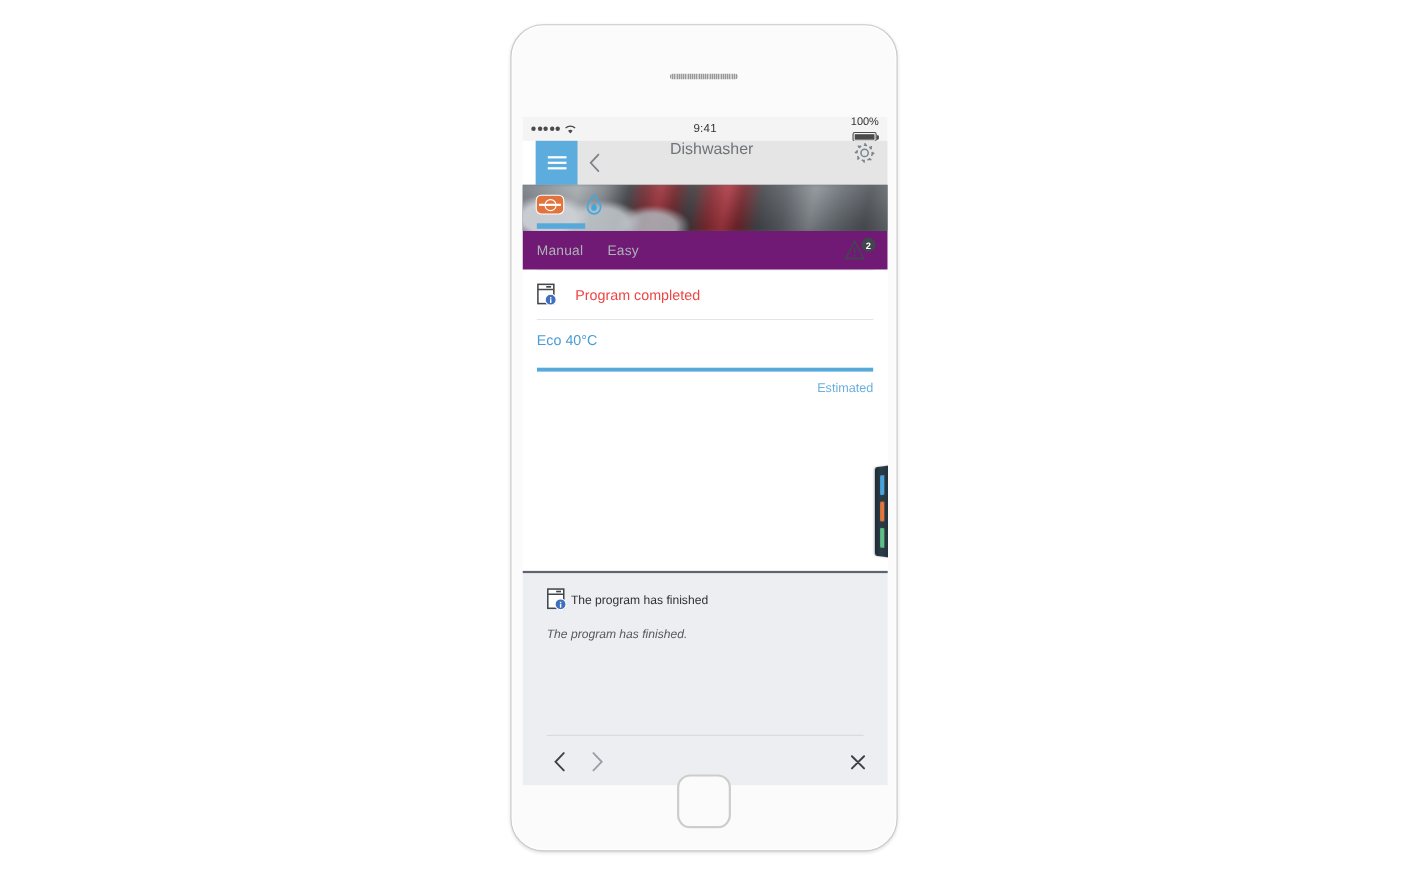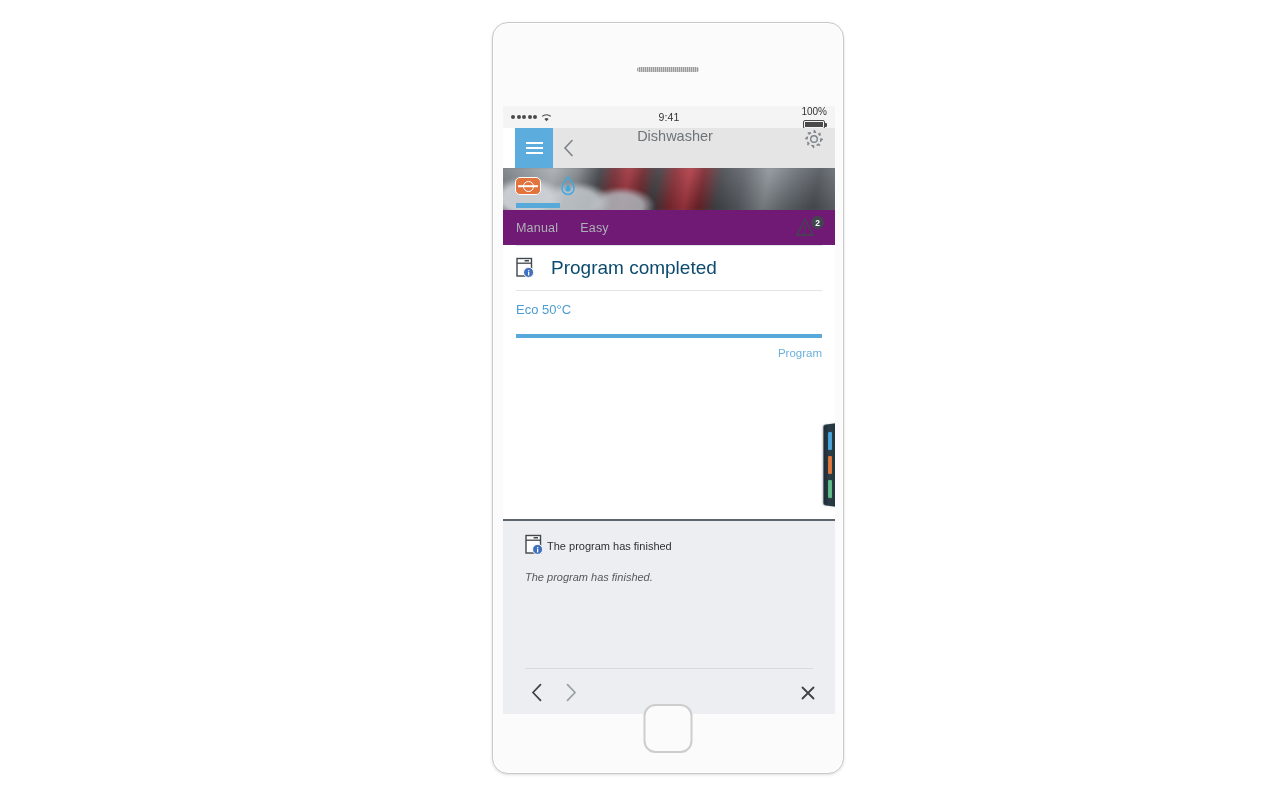--- a/index.html
+++ b/index.html
@@ -15,25 +15,25 @@
   
   #stage {
     position: relative;
     width: 1280px;
     height: 800px;
     background: #ffffff;
   }
 
   .phone {
     position: absolute;
-    left: 492px;
+    left: 464px;
     top: 22px;
     width: 352px;
     height: 752px;
-    border-radius: 16px;
+    border-radius: 30px;
     background: #fbfbfb;
     border: 1px solid #c9c9c9;
     box-shadow: 0 1px 3px rgba(0,0,0,0.13), inset 0 0 0 1px #ffffff;
   }
 
   .phone-speaker {
     position: absolute;
     left: 50%;
     transform: translateX(-50%);
     top: 44px;
@@ -231,21 +231,21 @@
 
   
   .hr { height: 1px; background: #e2e4e6; margin: 0 13px; }
 
   
   .status-row {
     height: 44px; display: flex; align-items: center;
     padding-left: 13px; background: #fff;
   }
   .status-row .label {
-    margin-left: 15px; font-size: 19px; color: #0c4a6e; text-align: right;
+    margin-left: 15px; font-size: 13px; color: #ef4444; text-align: right;
   }
 
   .dw-icon { width: 20px; height: 23px; position: relative; flex: 0 0 auto; }
 
   
   .prog {
     padding: 11px 13px 0 13px; background: #fff;
   }
   .prog-name { font-size: 13px; color: #4b9cd3; margin-bottom: 2px; }
   .prog-sub  { font-size: 13px; color: #8cc4a4; }
@@ -413,25 +413,25 @@
             <rect x="12" y="13.1" width="1.3" height="1.3" fill="#fff"></rect>
             <rect x="12" y="15" width="1.3" height="3.4" fill="#fff"></rect>
           </svg>
         </span>
         <span class="label">Program completed</span>
       </div>
 
       <div class="hr"></div>
 
       <div class="prog">
-        <div class="prog-name">Eco 50°C</div>
+        <div class="prog-name">Eco 40°C</div>
         <div class="prog-bar">
           <i id="progressFill" style="width: 100%; background: rgb(86, 169, 217);"></i>
         </div>
-        <div class="prog-state">Program</div>
+        <div class="prog-state">Estimated</div>
       </div>
 
       <div class="drawer">
         <i id="db0" style="background: rgb(74, 163, 220);"></i>
         <i id="db1" style="background: rgb(226, 118, 60);"></i>
         <i id="db2" style="background: rgb(95, 189, 134);"></i>
       </div>
 
       <div class="panel">
         <div class="panel-head">

